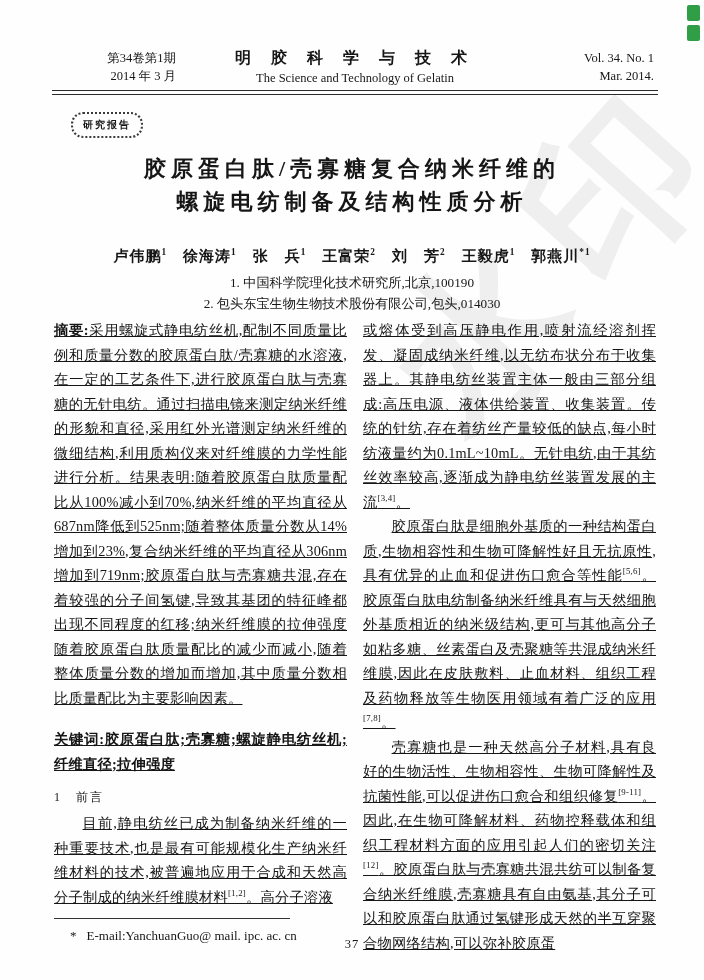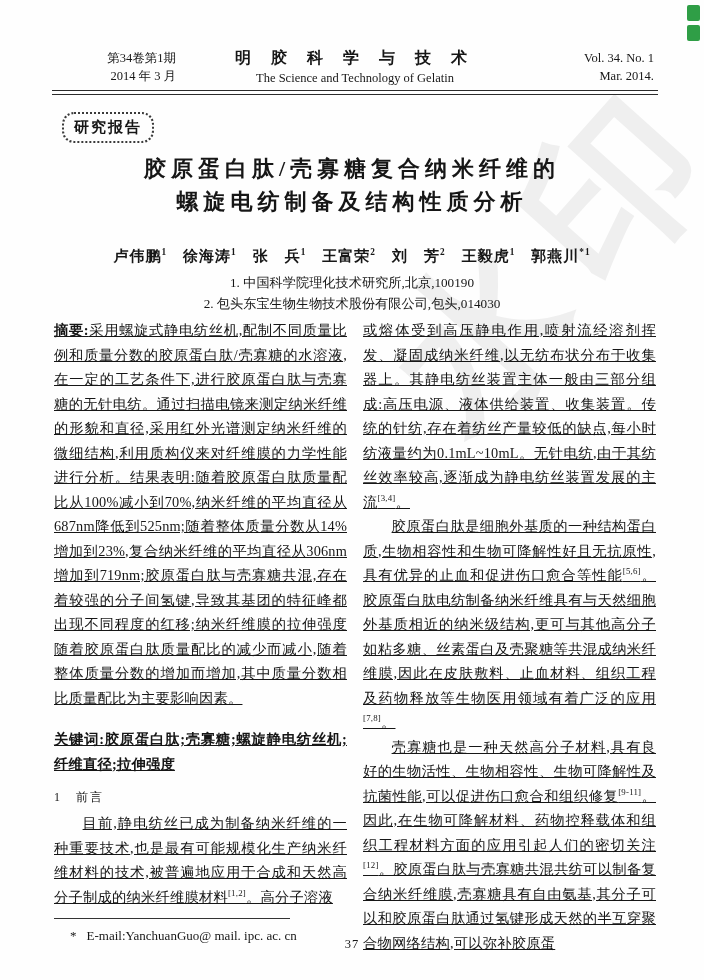--- a/index.html
+++ b/index.html
@@ -21,22 +21,22 @@
   .jheader{position:absolute; top:48px; left:56px; right:50px; display:flex; align-items:flex-end; z-index:1;}
   .jheader .h-left{width:120px; font-size:12.5px; line-height:1.5; text-align:right; white-space:nowrap;}
   .jheader .h-center{flex:1; text-align:center;}
   .jheader .h-center .cn{font-size:16px; font-weight:bold; letter-spacing:8px; white-space:nowrap;}
   .jheader .h-center .en{font-size:12.5px; margin-top:2px; white-space:nowrap;}
   .jheader .h-right{width:120px; font-size:12.5px; line-height:1.5; text-align:right; white-space:nowrap;}
   .jrule{position:absolute; top:90px; left:52px; right:46px; height:3px;
     border-top:1.6px solid #2b2b2b; border-bottom:1px solid #2b2b2b; z-index:1;}
   
   .badge{
-    position:absolute; top:112px; left:62px; z-index:1;
-    font-size:15px; font-weight:bold; letter-spacing:2px;
+    position:absolute; top:112px; left:71px; z-index:1;
+    font-size:10px; font-weight:bold; letter-spacing:2px;
     padding:4px 10px; border:2px dotted #3a3a3a; border-radius:12px;
   }
   
   .title{position:absolute; top:152px; left:0; right:0; text-align:center; z-index:1;
     font-size:22px; font-weight:bold; letter-spacing:5px; line-height:1.5;}
   .authors{position:absolute; top:247px; left:0; right:0; text-align:center; z-index:1;
     font-size:15px; font-weight:bold; letter-spacing:1px;}
   .authors .author{margin:0 8px; white-space:nowrap;}
   .affils{position:absolute; top:272px; left:0; right:0; text-align:center; z-index:1;
     font-size:13.2px; line-height:1.6;}

